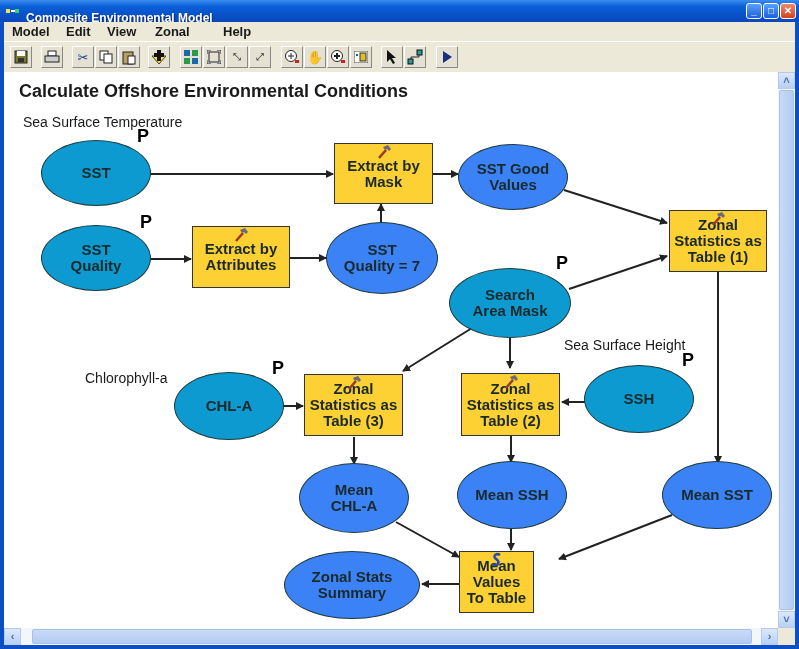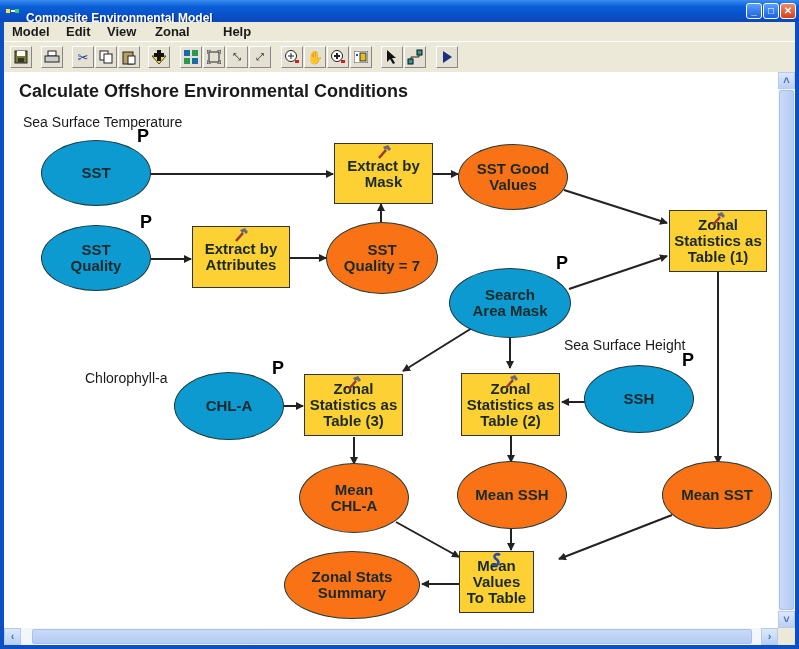--- a/index.html
+++ b/index.html
@@ -22,21 +22,21 @@
   .sb-btn { position:absolute; width:17px; height:17px; box-sizing:border-box; border:1px solid #b6caf0; background:linear-gradient(#dce8fc,#b8d0f4); color:#4d6fa8; font-size:11px; line-height:15px; text-align:center; font-weight:bold; }
   .sb-thumb-v { position:absolute; left:1px; top:18px; width:15px; height:520px; border:1px solid #a8c0ea; border-radius:2px; box-sizing:border-box; background:linear-gradient(90deg,#c8daf8,#b4ccf2); }
   .sb-thumb-h { position:absolute; left:28px; top:1px; width:720px; height:15px; border:1px solid #a8c0ea; border-radius:2px; box-sizing:border-box; background:linear-gradient(#c8daf8,#b4ccf2); }
   .grip { position:absolute; left:778px; top:628px; width:17px; height:17px; background:#ece9d8; }
   .heading { position:absolute; left:15px; top:9px; font-size:18px; font-weight:bold; color:#1a1a1a; }
   .label { position:absolute; font-size:14px; color:#1a1a1a; white-space:nowrap; }
   .pmark { position:absolute; font-size:18px; font-weight:bold; color:#000; }
   .node { position:absolute; box-sizing:border-box; display:flex; align-items:center; justify-content:center; text-align:center; font-size:15px; font-weight:bold; line-height:16px; color:#1a2a2a; white-space:pre-line; }
   .ell { border-radius:50%; border:1px solid #1e3a3a; }
   .blue { background:#0d9ad0; }
-  .green { background:#f97316; }
+  .green { background:#3b82f6; }
   .box { background:#fdd033; border:1px solid #333; }
   .hammer { position:absolute; left:50%; top:0; margin-left:-8px; width:16px; height:16px; }
   svg.edges { position:absolute; left:0; top:0; }
 </style>
 </head>
 <body>
 
 <div class="window">
   <div class="titlebar">
     <svg class="title-icon" viewBox="0 0 14 10">

